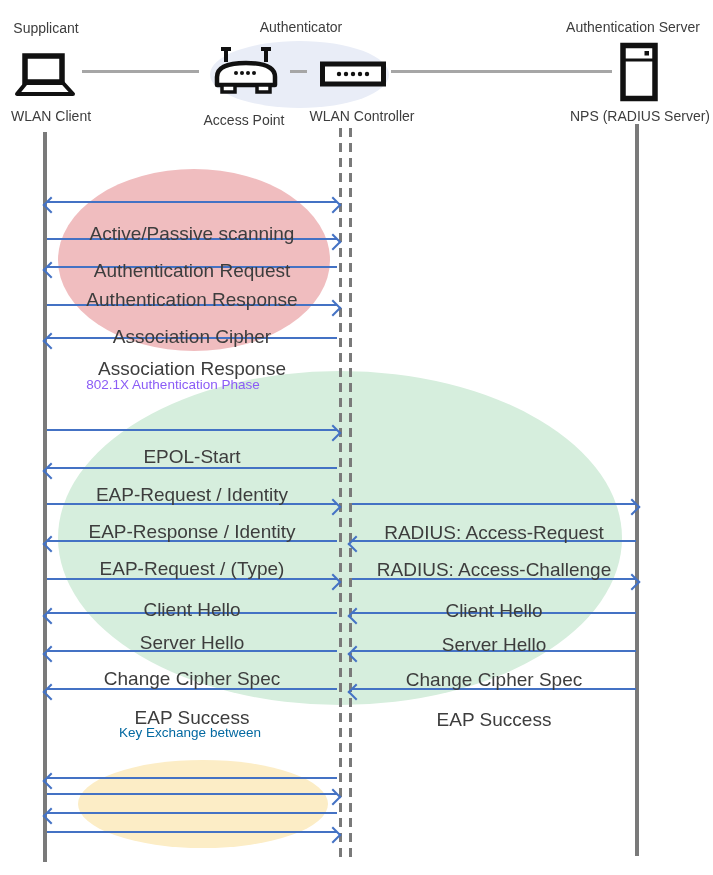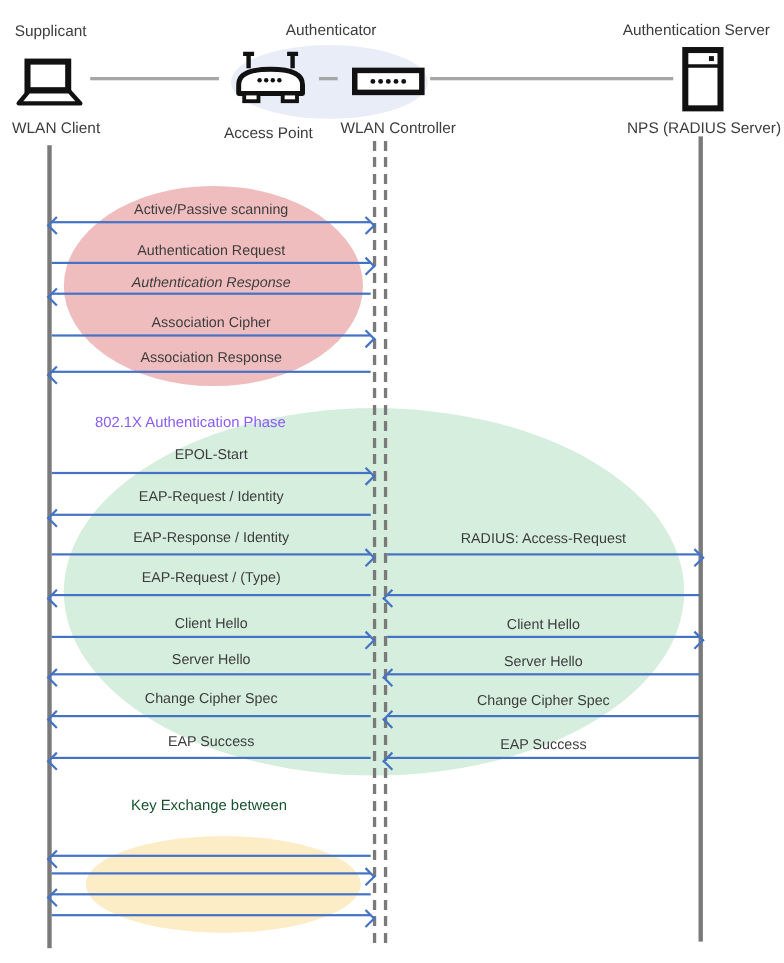--- a/index.html
+++ b/index.html
@@ -19,21 +19,21 @@
 
   .connector{position:absolute;height:3px;background:var(--connector);z-index:2;}
 
   .icon{position:absolute;z-index:3;}
 
   .arrow{position:absolute;height:0;border-top:2.5px solid var(--arrow);z-index:3;}
   .chev{position:absolute;width:10px;height:10px;border-top:2.5px solid var(--arrow);border-right:2.5px solid var(--arrow);}
   .chev.r{right:-2px;top:-3.9px;transform:rotate(45deg);}
   .chev.l{left:-2px;top:-3.9px;transform:rotate(-135deg);}
 
-  .msg-label{position:absolute;white-space:nowrap;color:var(--text);font-size:13px;transform:translate(-50%,-50%);z-index:4;}
+  .msg-label{position:absolute;white-space:nowrap;color:var(--text);font-size:19px;transform:translate(-50%,-50%);z-index:4;margin-top:44px;}
   .title{position:absolute;white-space:nowrap;font-size:13.5px;transform:translate(-50%,-50%);z-index:4;}
 </style>
 </head>
 <body>
 
 <div id="canvas">
 
   <div class="lbl center" style="left:46px;top:28px">Supplicant</div>
   <div class="lbl center" style="left:301px;top:27px">Authenticator</div>
   <div class="lbl center" style="left:633px;top:27px">Authentication Server</div>
@@ -84,35 +84,35 @@
   <div class="ellipse" style="left: 58px; top: 169px; width: 272px; height: 182px; background: rgb(240, 189, 191);"></div>
   <div class="ellipse" style="left: 58px; top: 371px; width: 564px; height: 334px; background: rgb(214, 238, 221);"></div>
   <div class="ellipse" style="left: 78px; top: 760px; width: 250px; height: 88px; background: rgb(252, 237, 198);"></div>
 
   <div class="lifeline" style="left:43px;top:132px;height:730px"></div>
   <div class="lifeline dashed" style="left:339px;top:128px;height:730px"></div>
   <div class="lifeline dashed" style="left:349px;top:128px;height:730px"></div>
   <div class="lifeline" style="left:635px;top:124px;height:732px"></div>
 
   <div class="title" style="left: 173px; top: 384px; color: #8b5cf6;">802.1X Authentication Phase</div>
-  <div class="title" style="left: 190px; top: 732px; color: #14532d;">Key Exchange between</div>
+  <div class="title" style="left: 190px; top: 732px; color: #0369a1;">Key Exchange between</div>
 
 <div class="arrow" style="left: 47px; top: 201px; width: 290px;">
       <span class="chev r"></span>
       <span class="chev l"></span>
     </div>
     <div class="msg-label" style="left: 192px; top: 190px;">Active/Passive scanning</div>
     <div class="arrow" style="left: 47px; top: 238px; width: 290px;">
       <span class="chev r"></span>
     </div>
     <div class="msg-label" style="left: 192px; top: 227px;">Authentication Request</div>
     <div class="arrow" style="left: 47px; top: 266px; width: 290px;">
       <span class="chev l"></span>
     </div>
-    <div class="msg-label" style="left: 192px; top: 256px; font-style: italic;">Authentication Response</div>
+    <div class="msg-label" style="left: 192px; top: 256px;">Authentication Response</div>
     <div class="arrow" style="left: 47px; top: 304px; width: 290px;">
       <span class="chev r"></span>
     </div>
     <div class="msg-label" style="left: 192px; top: 293px;">Association Cipher</div>
     <div class="arrow" style="left: 47px; top: 337px; width: 290px;">
       <span class="chev l"></span>
     </div>
     <div class="msg-label" style="left: 192px; top: 325px;">Association Response</div>
     <div class="arrow" style="left: 47px; top: 429px; width: 290px;">
       <span class="chev r"></span>
@@ -146,20 +146,21 @@
       <span class="chev l"></span>
     </div>
     <div class="msg-label" style="left: 192px; top: 674px;">EAP Success</div>
     <div class="arrow" style="left: 352px; top: 503px; width: 284px;">
       <span class="chev r"></span>
     </div>
     <div class="msg-label" style="left: 494px; top: 489px;">RADIUS: Access-Request</div>
     <div class="arrow" style="left: 352px; top: 540px; width: 284px;">
       <span class="chev l"></span>
     </div>
+    <div class="msg-label" style="left: 494px; top: 526px;">RADIUS: Access-Challenge</div>
     <div class="arrow" style="left: 352px; top: 578px; width: 284px;">
       <span class="chev r"></span>
     </div>
     <div class="msg-label" style="left: 494px; top: 567px;">Client Hello</div>
     <div class="arrow" style="left: 352px; top: 612px; width: 284px;">
       <span class="chev l"></span>
     </div>
     <div class="msg-label" style="left: 494px; top: 601px;">Server Hello</div>
     <div class="arrow" style="left: 352px; top: 650px; width: 284px;">
       <span class="chev l"></span>

